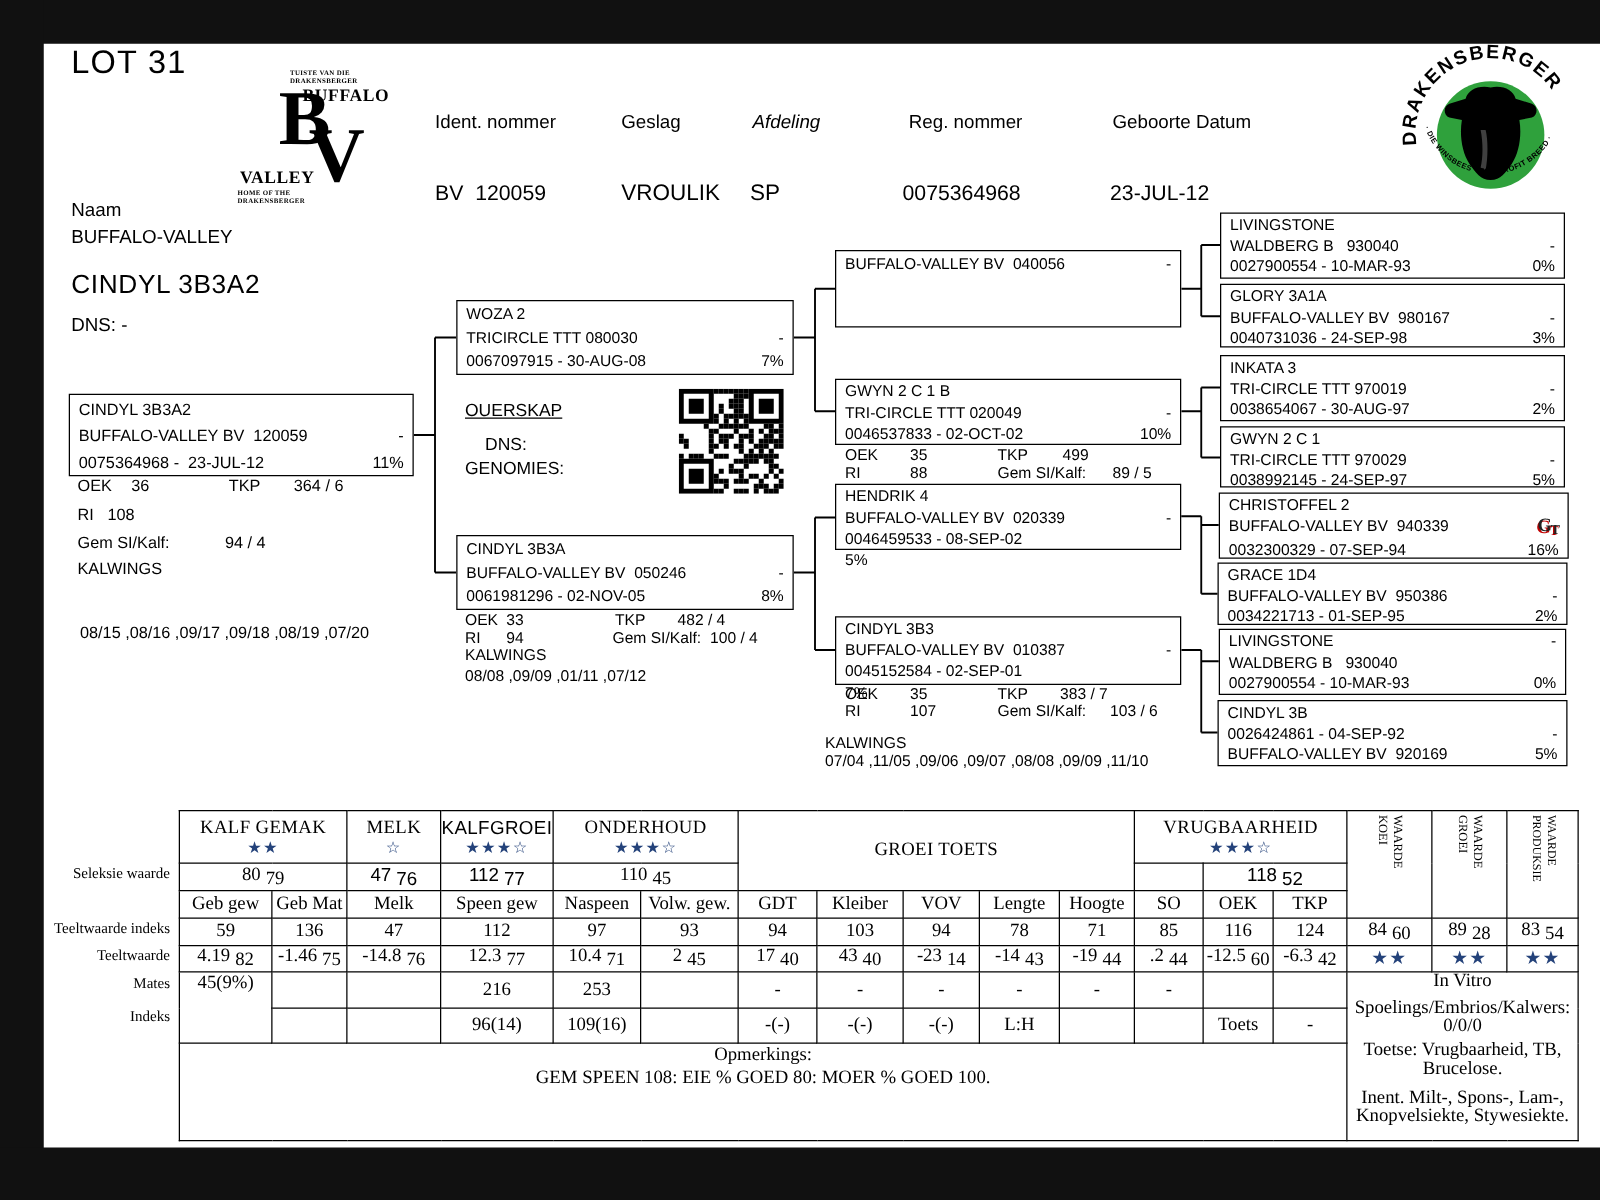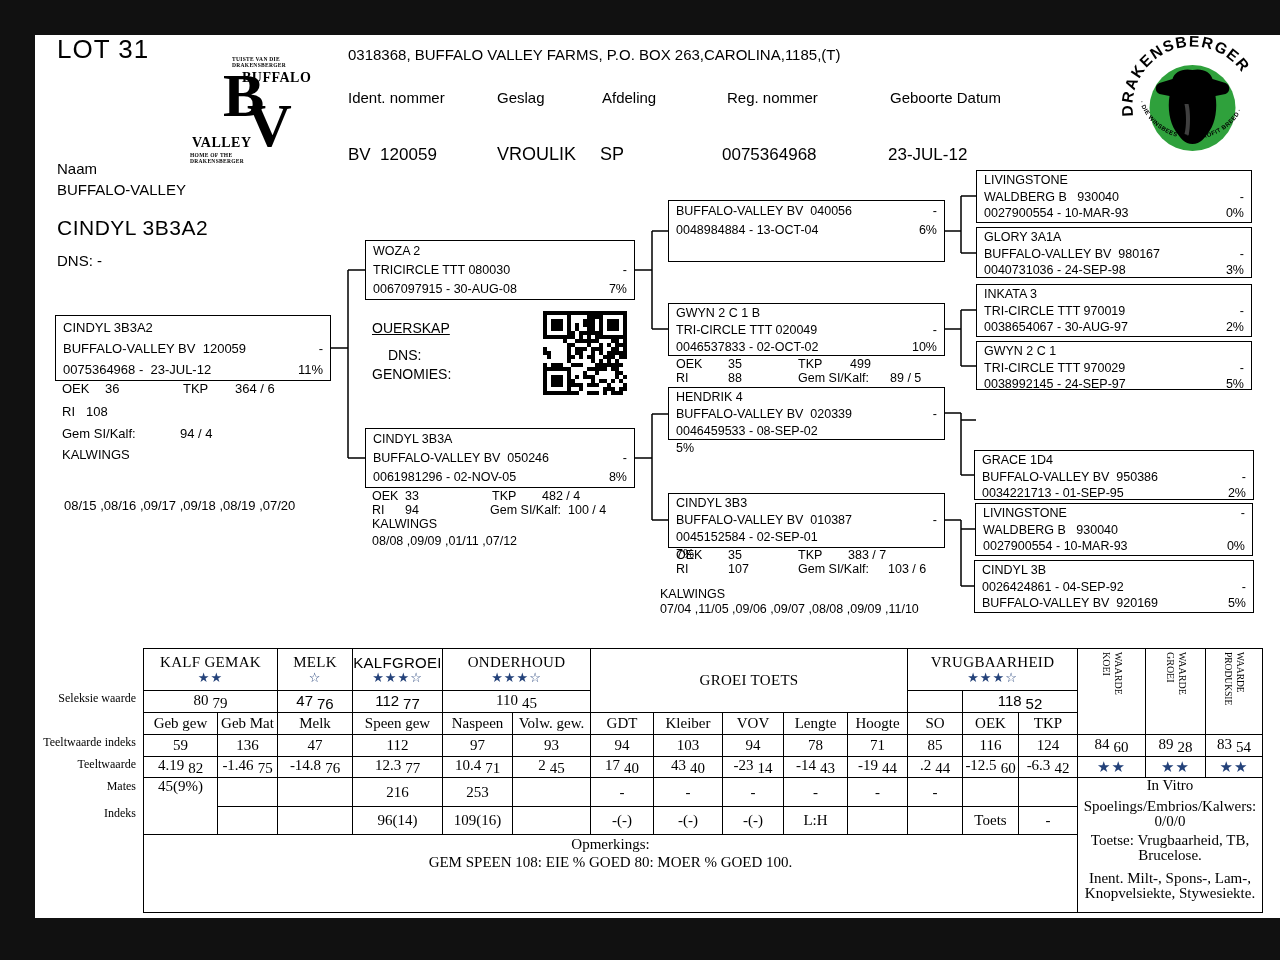--- a/index.html
+++ b/index.html
@@ -84,25 +84,24 @@
 
   <div class="abs bvlogo" style="left:190px;top:48px;">
     <div class="abs tiny" style="left:42px;top:8px;width:80px;">TUISTE VAN DIE DRAKENSBERGER</div>
     <div class="abs word" style="left:52px;top:22px;">BUFFALO</div>
     <div class="abs big" style="left:33px;top:22px;">B</div>
     <div class="abs big" style="left:57px;top:52px;">V</div>
     <div class="abs word" style="left:2px;top:87px;">VALLEY</div>
     <div class="abs tiny" style="left:0px;top:104px;width:70px;">HOME OF THE DRAKENSBERGER</div>
   </div>
 
-  <div class="abs addr" style="left:348px;top:46px;">0318368,  BUFFALO VALLEY FARMS, P.O. BOX 263,CAROLINA,1185,(T)</div>
 
   <div class="abs hlab" style="left:348px;top:89px;">Ident. nommer</div>
   <div class="abs hlab" style="left:497px;top:89px;">Geslag</div>
-  <div class="abs hlab" style="left:602px;top:89px;">Afdeling</div>
+  <div class="abs hlab" style="left:602px;top:89px;font-style:italic;">Afdeling</div>
   <div class="abs hlab" style="left:727px;top:89px;">Reg. nommer</div>
   <div class="abs hlab" style="left:890px;top:89px;">Geboorte Datum</div>
 
   <div class="abs hval" style="left:348px;top:145px;">BV  120059</div>
   <div class="abs hval big" style="left:497px;top:144px;">VROULIK</div>
   <div class="abs hval big" style="left:600px;top:144px;">SP</div>
   <div class="abs hval" style="left:722px;top:145px;">0075364968</div>
   <div class="abs hval" style="left:888px;top:145px;">23-JUL-12</div>
 
   <svg class="abs" style="left:1120px;top:34px;" width="145" height="140" viewBox="0 0 140 140">
@@ -349,24 +348,20 @@
   <div class="stat sm" style="left:490px;top:503px;">Gem SI/Kalf:</div>
   <div class="stat sm" style="left:568px;top:503px;">100 / 4</div>
   <div class="stat sm" style="left:372px;top:517px;">KALWINGS</div>
   <div class="stat sm" style="left:372px;top:534px;">08/08 ,09/09 ,01/11 ,07/12</div>
 
   <div class="pbox g3" style="left:668px;top:200px;width:277px;height:62px;">
     <div class="ln">
         <span>BUFFALO-VALLEY BV  040056</span>
         <span>-</span>
       </div>
-    <div class="ln">
-        <span>0048984884 - 13-OCT-04</span>
-        <span>6%</span>
-      </div>
   </div>
   <div class="pbox g3" style="left:668px;top:303px;width:277px;height:53px;">
     <div class="ln" style="line-height:17px;">
         <span>GWYN 2 C 1 B</span>
       </div>
     <div class="ln" style="line-height:17px;">
         <span>TRI-CIRCLE TTT 020049</span>
         <span>-</span>
       </div>
     <div class="ln" style="line-height:17px;">
@@ -463,20 +458,33 @@
     <div class="ln">
         <span>GWYN 2 C 1</span>
       </div>
     <div class="ln">
         <span>TRI-CIRCLE TTT 970029</span>
         <span>-</span>
       </div>
     <div class="ln">
         <span>0038992145 - 24-SEP-97</span>
         <span>5%</span>
+      </div>
+  </div>
+  <div class="pbox g4" style="left:975px;top:394px;width:280px;height:53px;">
+    <div class="ln">
+        <span>CHRISTOFFEL 2</span>
+      </div>
+    <div class="ln">
+        <span>BUFFALO-VALLEY BV  940339</span>
+        <span class="gt"><span>G</span><span class="t">T</span></span>
+      </div>
+    <div class="ln">
+        <span>0032300329 - 07-SEP-94</span>
+        <span>16%</span>
       </div>
   </div>
   <div class="pbox g4" style="left:974px;top:450px;width:280px;height:50px;">
     <div class="ln">
         <span>GRACE 1D4</span>
       </div>
     <div class="ln">
         <span>BUFFALO-VALLEY BV  950386</span>
         <span>-</span>
       </div>

